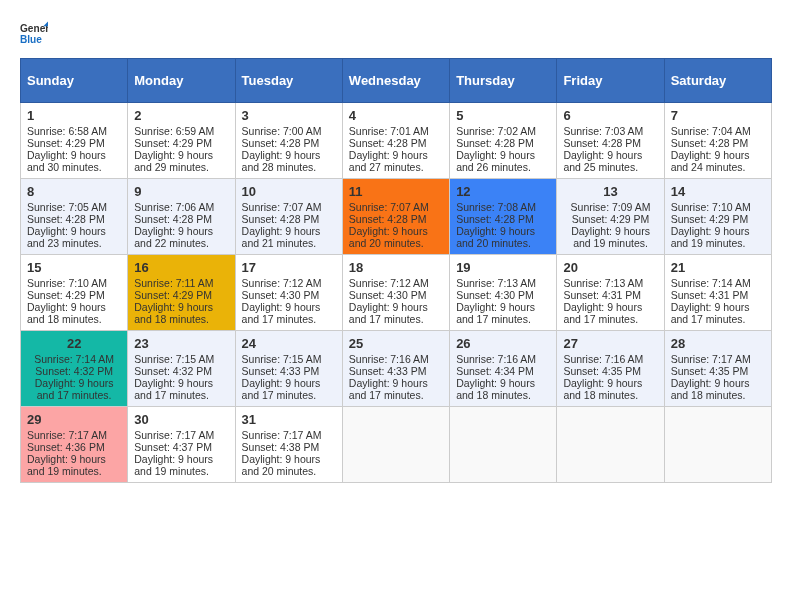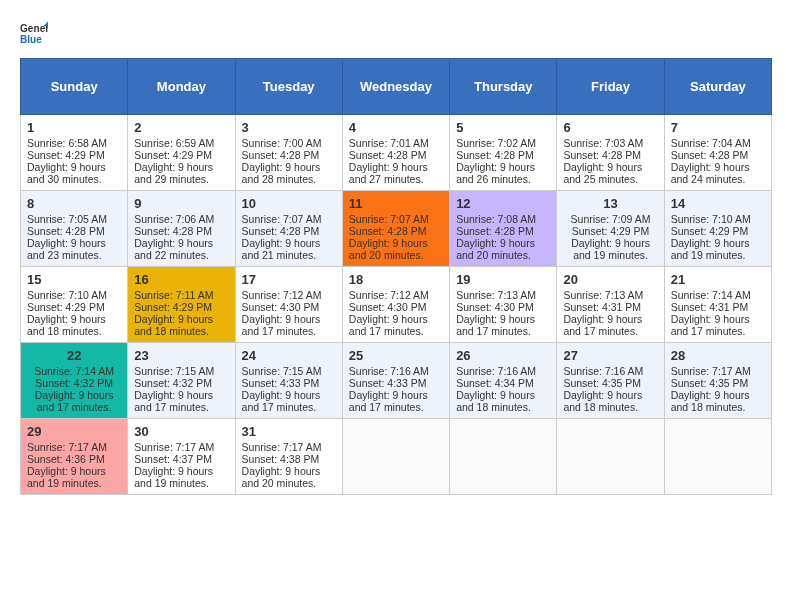--- a/index.html
+++ b/index.html
@@ -39,22 +39,22 @@
     }
     .calendar {
       width: 100%;
       border-collapse: collapse;
       border: 1px solid #ccc;
     }
     .calendar th {
       background: #3a6fbe;
       color: #fff;
       font-size: 13px;
-      padding: 20px 6px;
-      text-align: center;
+      padding: 14px 6px;
+      text-align: left;
       border: 1px solid #2d5aa0;
       font-weight: bold;
     }
     .calendar td {
       vertical-align: top;
       padding: 5px 6px;
       font-size: 10.5px;
       color: #333;
       border: 1px solid #ccc;
       width: calc(100% / 7);
@@ -172,21 +172,21 @@
         <span>Sunrise: 7:07 AM</span><br>
         <span>Sunset: 4:28 PM</span><br>
         <span>Daylight: 9 hours and 21 minutes.</span>
       </td>
         <td style="background: #f97316;">
         <span class="day-number">11</span>
         <span>Sunrise: 7:07 AM</span><br>
         <span>Sunset: 4:28 PM</span><br>
         <span>Daylight: 9 hours and 20 minutes.</span>
       </td>
-        <td style="background: #c4b5fd;">
+        <td style="background: #3b82f6;">
         <span class="day-number">12</span>
         <span>Sunrise: 7:08 AM</span><br>
         <span>Sunset: 4:28 PM</span><br>
         <span>Daylight: 9 hours and 20 minutes.</span>
       </td>
         <td style="background: rgb(238, 242, 251); text-align: center;">
         <span class="day-number">13</span>
         <span>Sunrise: 7:09 AM</span><br>
         <span>Sunset: 4:29 PM</span><br>
         <span>Daylight: 9 hours and 19 minutes.</span>

